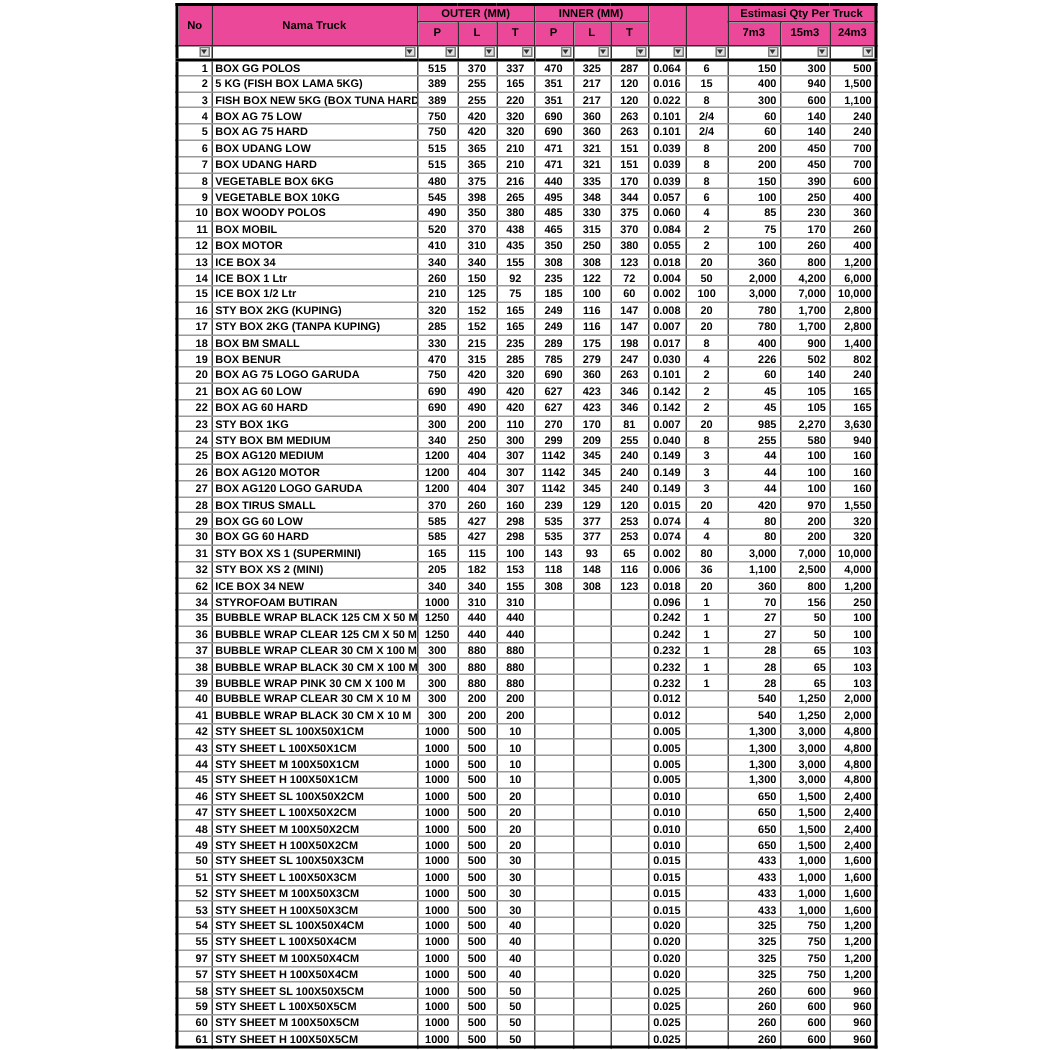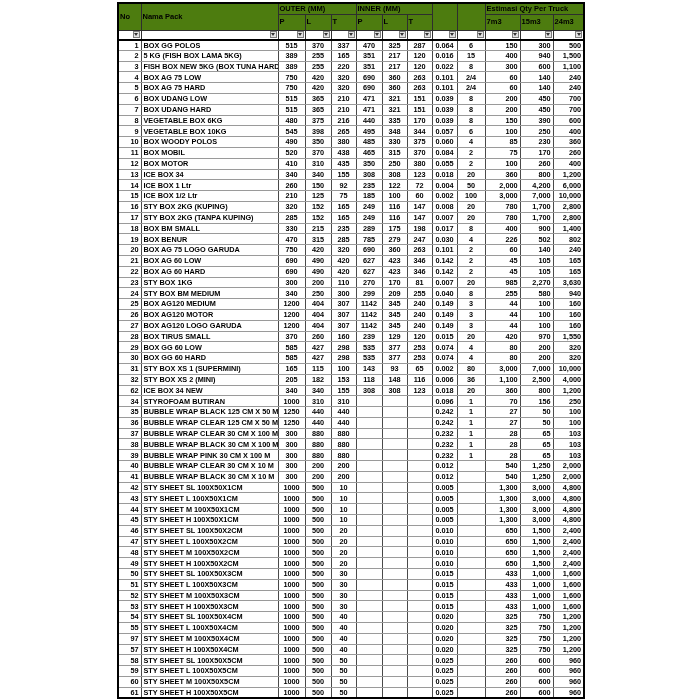--- a/index.html
+++ b/index.html
@@ -12,22 +12,22 @@
     position:absolute; left:117px; top:2px; width:466px;
     border-collapse:collapse; table-layout:fixed;
     border:2px solid #000000;
   }
   .parts th, .parts td {
     box-sizing:border-box; overflow:hidden; white-space:nowrap;
     vertical-align:middle; line-height:1;
   }
   
   thead th {
-    border:1px solid #2e2e2e; background:#4d7c0f;
-    font-size:7.5px; text-align:left; padding:0 1px;
+    border:1px solid #2e2e2e; background:#ec4899;
+    font-size:7.5px; text-align:center; padding:0 1px;
   }
   tr.h1 th { height:11px; }
   tr.h2 th { height:16px; }
   th.two-line div { line-height:1.15;margin-left:34px; }
   
   tr.frow td {
     height:8px; border:1px solid #2e2e2e; border-bottom:2px solid #000;
     padding:0 1px 1px 0;
   }
   .fwrap { display:flex; justify-content:flex-end; align-items:flex-end; }
@@ -68,21 +68,21 @@
         <col style="width:25px">
       <col style="width:25px">
         <col style="width:28px">
       <col style="width:35px">
         <col style="width:33px">
         <col style="width:31px">
     </colgroup>
     <thead>
       <tr class="h1">
         <th rowspan="2">No</th>
-        <th rowspan="2">Nama Pack</th>
+        <th rowspan="2">Nama Truck</th>
         <th colspan="3">OUTER (MM)</th>
         <th colspan="3">INNER (MM)</th>
         <th rowspan="2" class="two-line">
           <div>Vol</div>
           <div>(m3)</div>
         </th>
         <th rowspan="2" class="two-line">
           <div>Qty Per</div>
           <div>Pack</div>
         </th>

